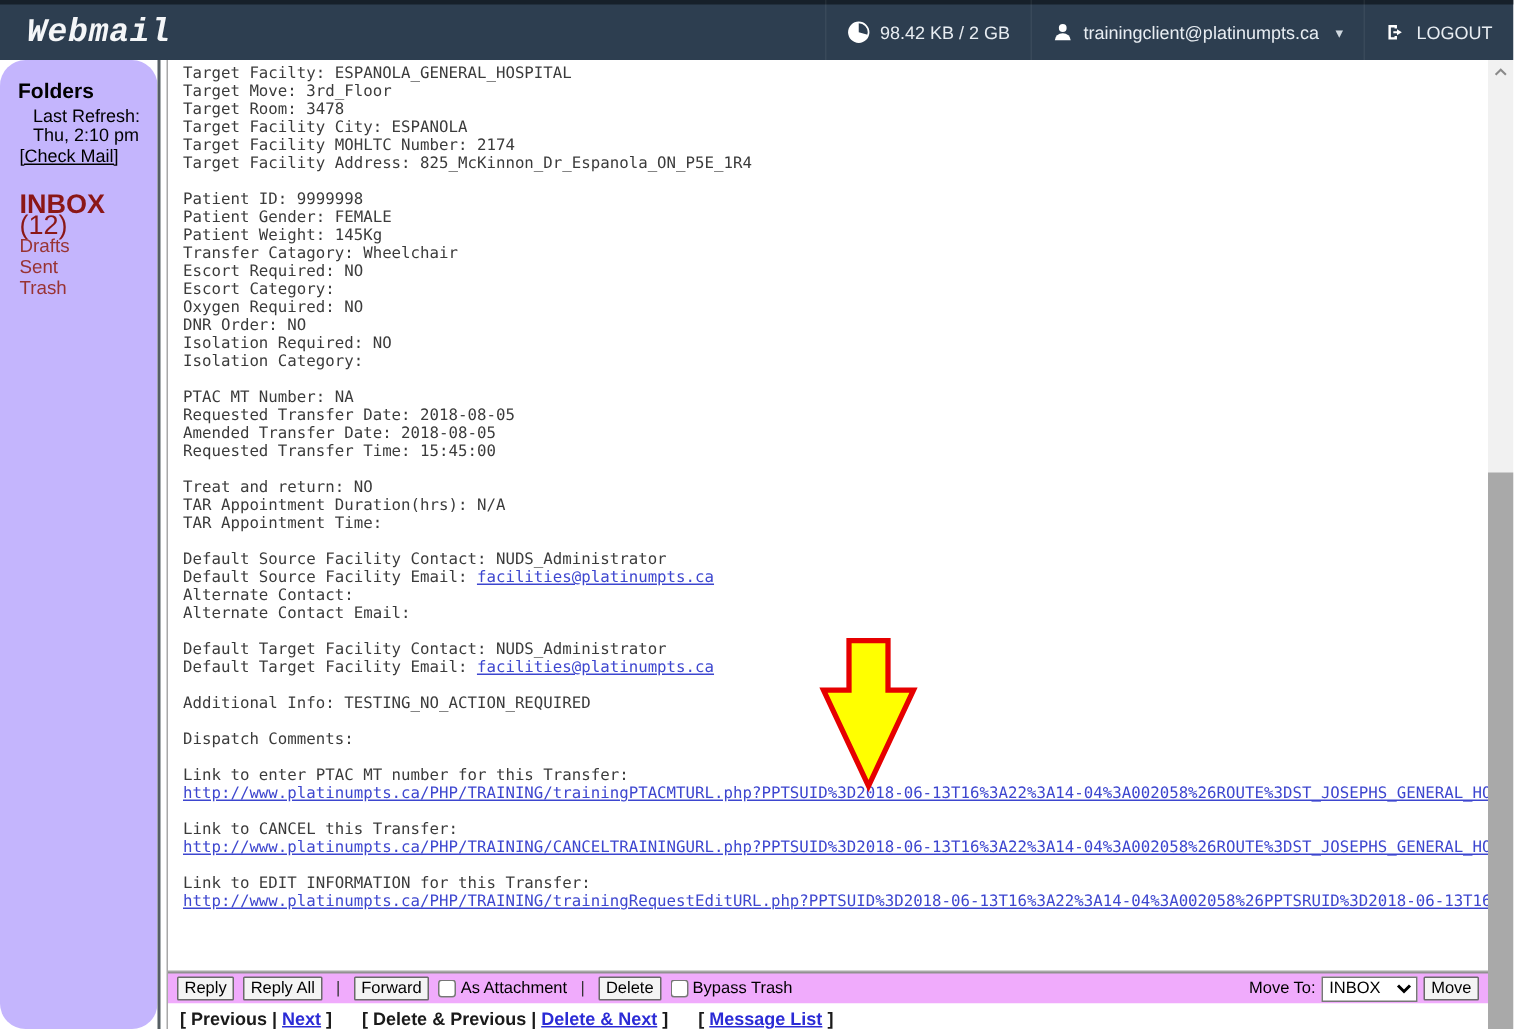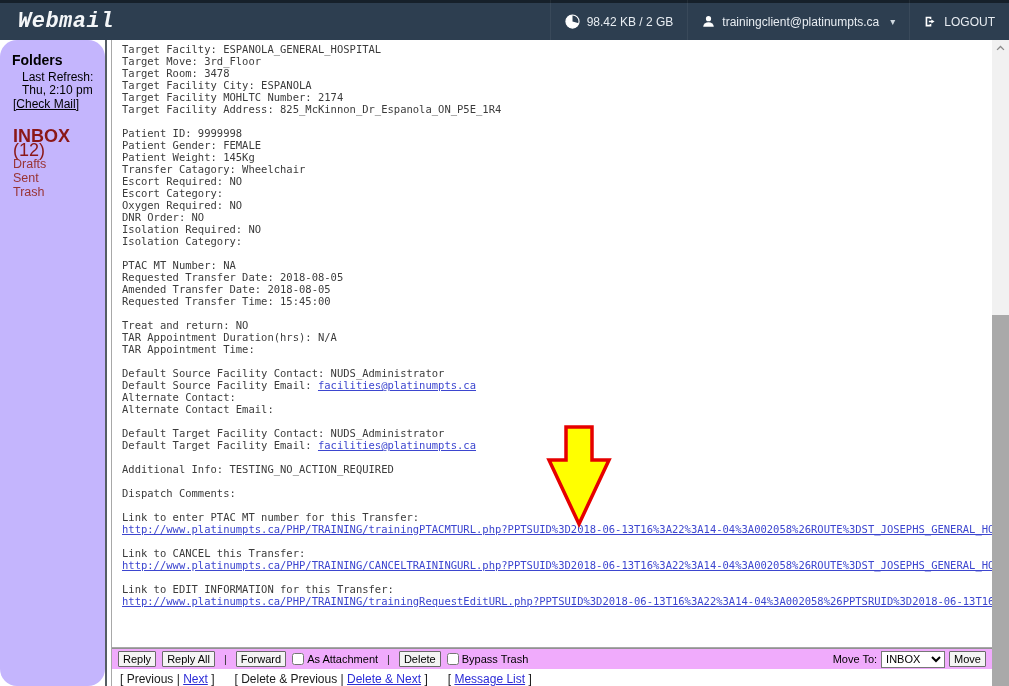--- a/index.html
+++ b/index.html
@@ -72,21 +72,21 @@
   .chk{display:flex;align-items:center;gap:3px;}
   .chk input{width:12px;height:12px;margin:0;}
   .move-area{margin-left:auto;display:flex;align-items:center;gap:4px;}
   .move-select{
     font-family:"Liberation Sans",sans-serif;font-size:11px;height:17px;
     border:1px solid #777;background:#fff;width:64px;
   }
   
   .nav-row{
     flex:1;background:#fff;padding:3px 0 0 8px;
-    font-size:12px;font-weight:normal;color:#1a1a1a;white-space:nowrap;
+    font-size:12px;font-weight:bold;color:#1a1a1a;white-space:nowrap;
   }
   .nav-group{margin-right:20px;}
   .nav-link{color:#2b2bd6;text-decoration:underline;cursor:pointer;}
   
   .scrollbar{flex:0 0 17px;background:#f1f1f1;position:relative;}
   .scroll-up{
     height:17px;display:flex;align-items:center;justify-content:center;cursor:pointer;
   }
   .scroll-thumb{
     position:absolute;left:0;top:275px;bottom:0;width:17px;background:#a9a9a9;cursor:pointer;

